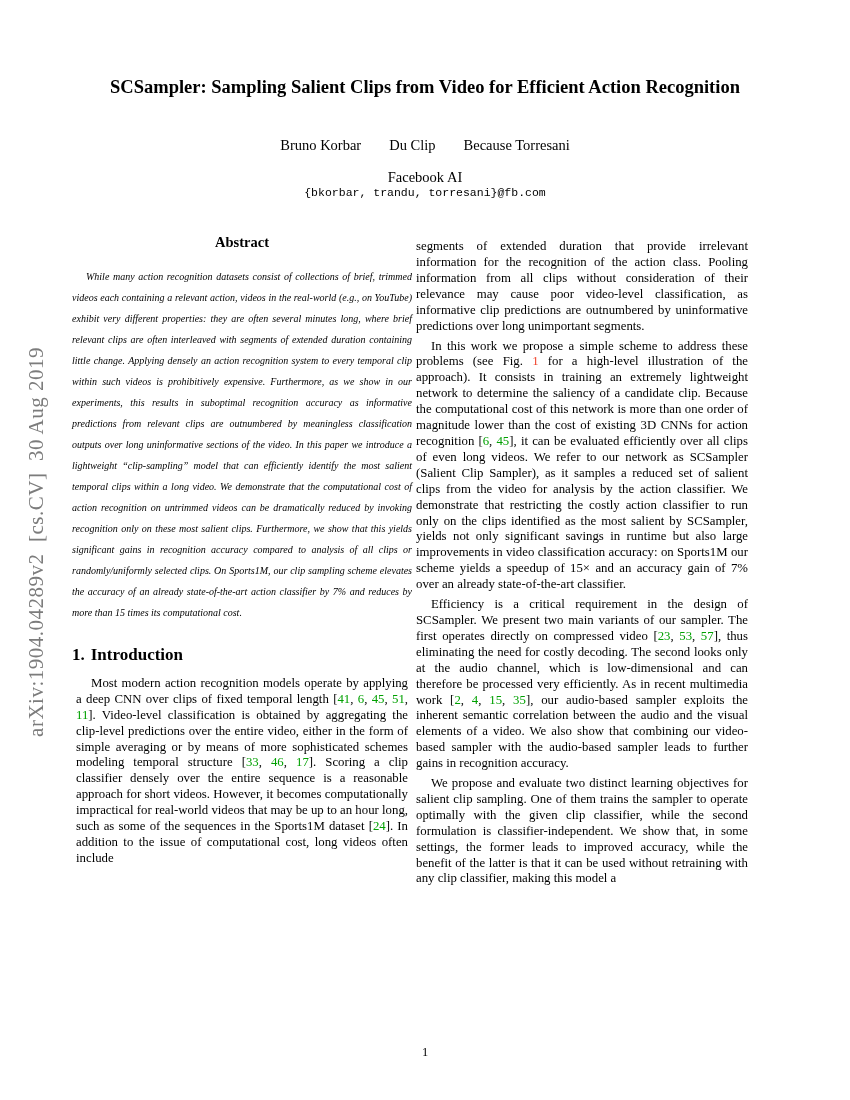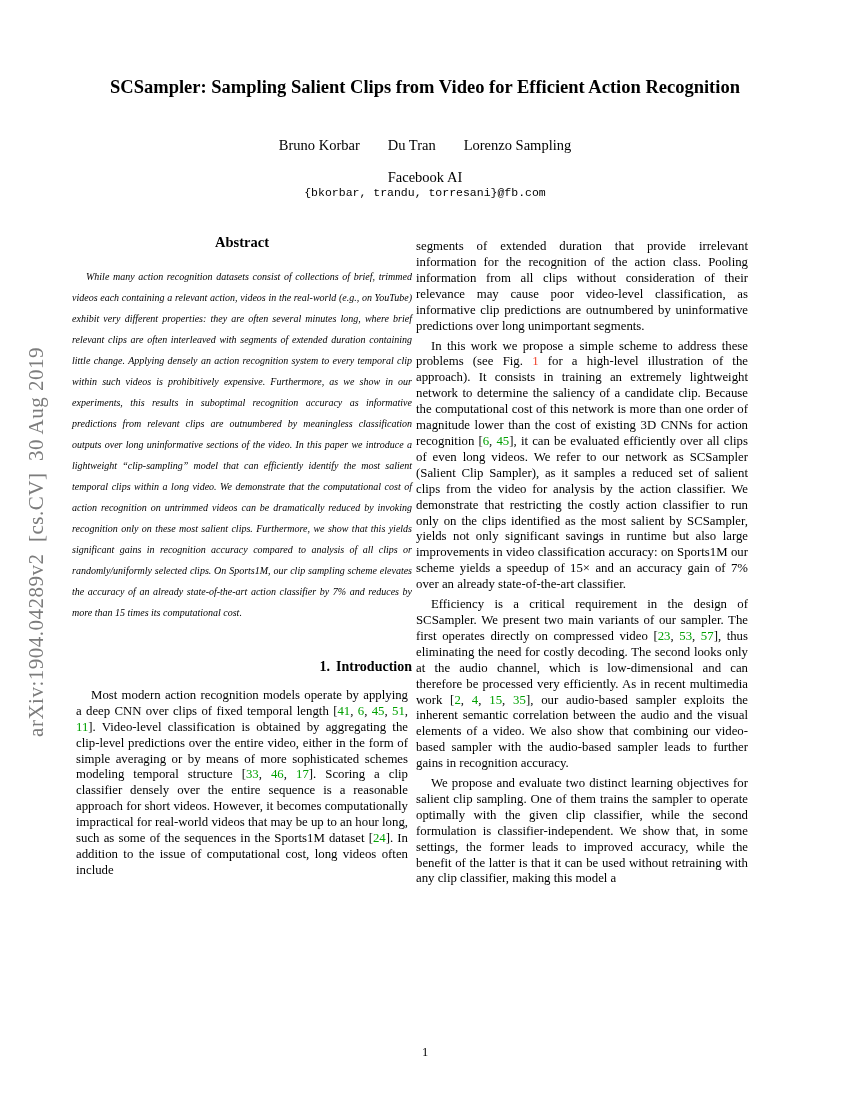--- a/index.html
+++ b/index.html
@@ -61,23 +61,23 @@
     margin-bottom: 15px;
   }
   .abstract-text {
     font-style: italic;
     font-size: 10px;
     line-height: 21px;
     text-indent: 14px;
   }
   .section-heading {
     font-weight: bold;
-    font-size: 14px;
-    margin: 36px 0 13px 0;
-    text-align: right;
+    font-size: 17px;
+    margin: 24px 0 13px 0;
+    text-align: left;
   }
   .section-heading .sec-num { margin-right: 6px; }
   p.para { margin: 4px; }
   p.para.indent { text-indent: 15px; }
   .cite { color: var(--cite, #00A000); }
   .figref { color: var(--figref, #F0442C); }
   .em { }
   .page-number {
     position: absolute;
     bottom: 40px;
@@ -91,22 +91,22 @@
 <body>
 
 <div class="page" style="--cite: #00A000; --figref: #F0442C; --watermark: #7c7c7c;">
 
   <div class="arxiv-banner">arXiv:1904.04289v2  [cs.CV]  30 Aug 2019</div>
 
   <div class="header">
     <div class="title">SCSampler: Sampling Salient Clips from Video for Efficient Action Recognition</div>
     <div class="authors">
       <span>Bruno Korbar</span>
-      <span>Du Tran</span>
-      <span>Lorenzo Sampling</span>
+      <span>Du Clip</span>
+      <span>Because Torresani</span>
     </div>
     <div class="affiliation">Facebook AI</div>
     <div class="email">{bkorbar, trandu, torresani}@fb.com</div>
   </div>
 
   <div class="columns">
 
     <div class="col">
       <div class="abstract-heading">Abstract</div>
       <div class="abstract-text">While many action recognition datasets consist of collections of brief, trimmed videos each containing a relevant action, videos in the real-world (e.g., on YouTube) exhibit very different properties: they are often several minutes long, where brief relevant clips are often interleaved with segments of extended duration containing little change. Applying densely an action recognition system to every temporal clip within such videos is prohibitively expensive. Furthermore, as we show in our experiments, this results in suboptimal recognition accuracy as informative predictions from relevant clips are outnumbered by meaningless classification outputs over long uninformative sections of the video. In this paper we introduce a lightweight “clip-sampling” model that can efficiently identify the most salient temporal clips within a long video. We demonstrate that the computational cost of action recognition on untrimmed videos can be dramatically reduced by invoking recognition only on these most salient clips. Furthermore, we show that this yields significant gains in recognition accuracy compared to analysis of all clips or randomly/uniformly selected clips. On Sports1M, our clip sampling scheme elevates the accuracy of an already state-of-the-art action classifier by 7% and reduces by more than 15 times its computational cost.</div>

